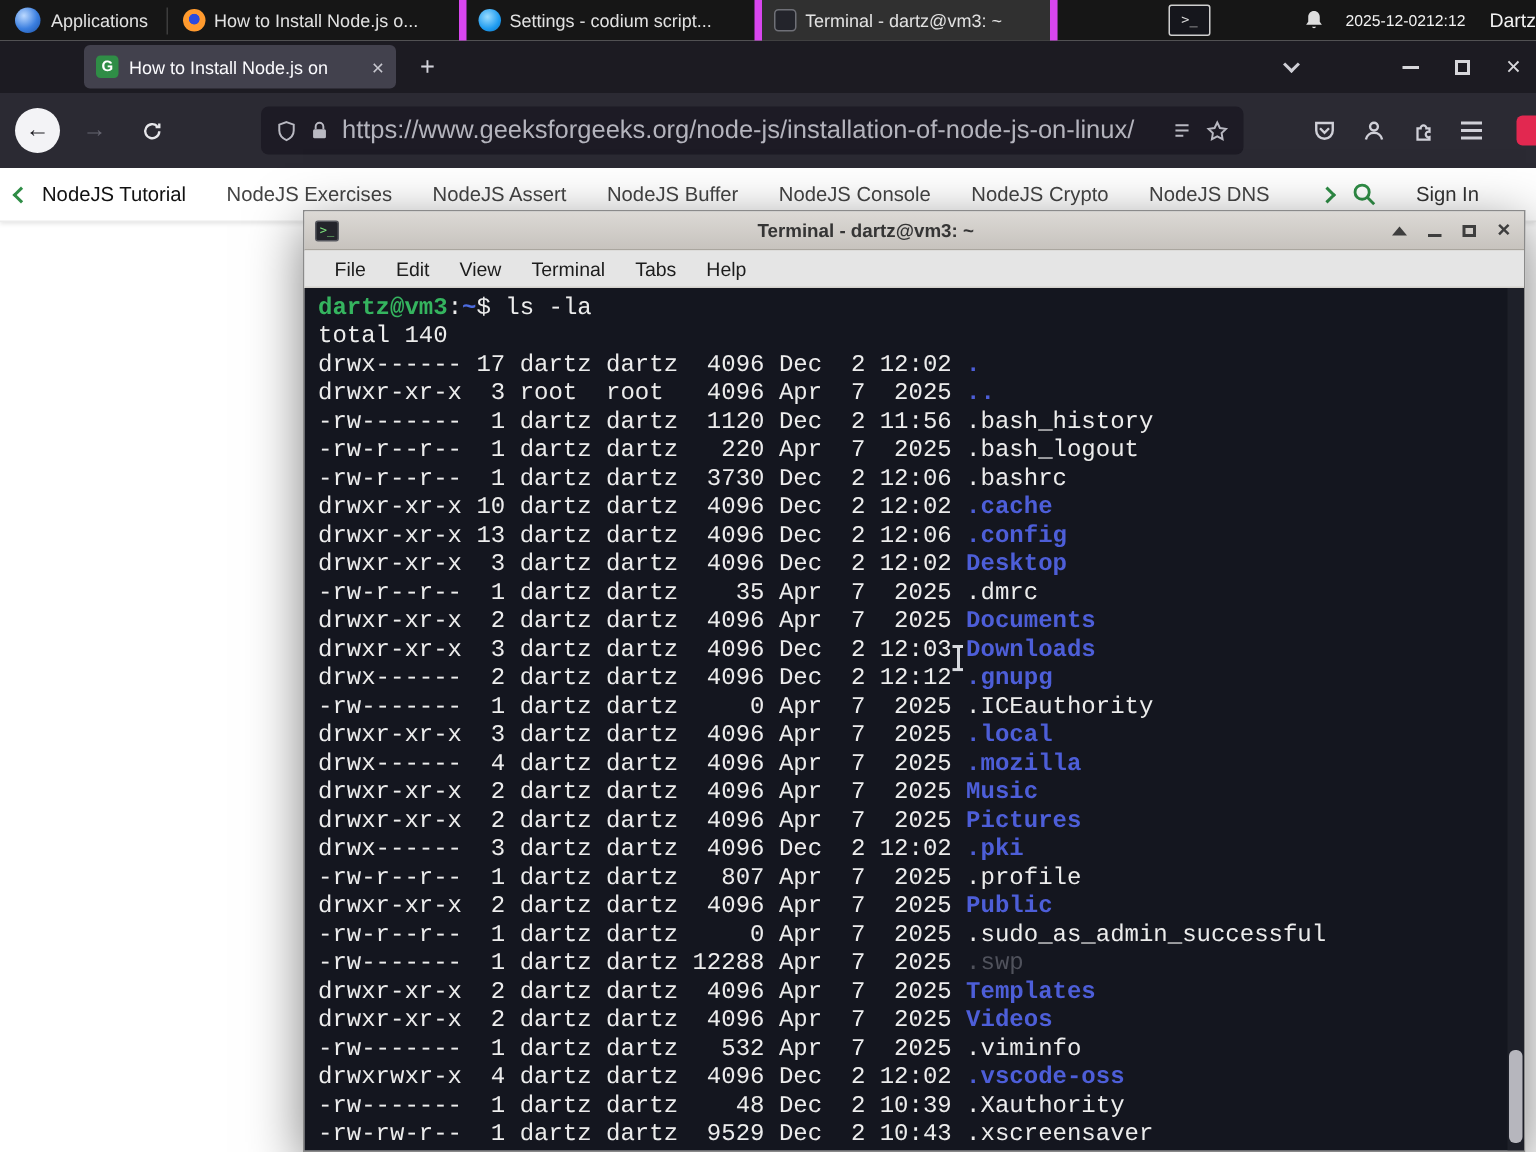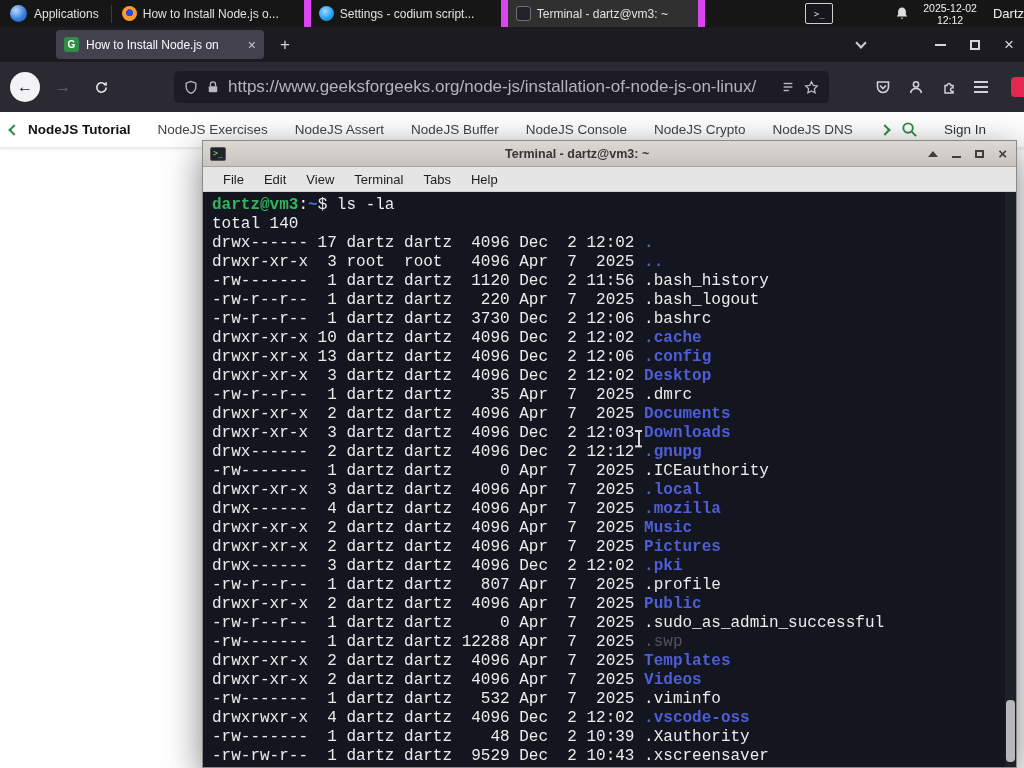--- a/index.html
+++ b/index.html
@@ -8,33 +8,33 @@
 
   
   #panel { position: absolute; top: 0; left: 0; right: 0; height: 27px; background: #161616;
            display: flex; align-items: center; color: #e2e2e2; font-size: 12px; z-index: 60; }
   .panel-btn { display: flex; align-items: center; gap: 7px; padding: 0 10px; height: 100%; }
   .app-icon { width: 17px; height: 17px; border-radius: 50%; flex: none;
               background: radial-gradient(circle at 35% 32%, #bcd9ff, #3b7fe0 55%, #1b4fa0); }
   .panel-sep { width: 1px; height: 18px; background: #3d3d3d; margin: 0 2px; flex: none; }
   #task-area { display: flex; height: 100%; }
   .task-btn { display: flex; align-items: center; gap: 6px; padding: 0 8px; width: 197px;
-              border-right: 7px solid #d946ef; overflow: hidden; white-space: nowrap; }
+              border-right: 5px solid #d946ef; overflow: hidden; white-space: nowrap; }
   .task-btn .t { overflow: hidden; text-overflow: clip; }
   .task-active { background: #303030; }
   .task-ico { width: 15px; height: 15px; border-radius: 3px; flex: none; }
   .ico-firefox { border-radius: 50%; background: radial-gradient(circle at 50% 45%, #2b4bdd 0 30%, #ff9a2e 34% 72%, #ff4f1f); }
   .ico-codium { border-radius: 50%; background: radial-gradient(circle at 40% 35%, #9adcff, #1f9cf0 60%, #0d6fb8); }
   .ico-terminal { background: #23242b; border: 1px solid #6f7077; }
   .flex-sp { flex: 1; }
   .tray-box { width: 28px; height: 21px; border: 1px solid #cfcfcf; background: #15161c; border-radius: 2px;
               display: flex; align-items: center; justify-content: center; margin-right: 62px;
               color: #d8d8d8; font-family: "DejaVu Sans Mono", monospace; font-size: 9px; }
   .bell { margin-right: 14px; flex: none; }
-  .clock { display: flex; flex-direction: column; align-items: center; font-size: 10.5px; line-height: 12px;
+  .clock { display: flex; flex-direction: row; align-items: center; font-size: 10.5px; line-height: 12px;
            color: #f2f2f2; margin-right: 16px; }
   .panel-user { font-size: 13px; color: #f2f2f2; margin-right: 0; }
 
   
   #ffx { position: absolute; top: 27px; left: 0; width: 1024px; height: 741px; background: #fff; }
   #tabstrip { height: 35px; background: #1c1b22; display: flex; align-items: center; padding: 0 8px; position: relative; }
   #tab { margin-left: 48px; width: 208px; height: 29px; background: #42414d; border-radius: 4px;
          display: flex; align-items: center; gap: 7px; padding: 0 8px; color: #fbfbfe; font-size: 12px; }
   .favicon { width: 15px; height: 15px; border-radius: 3px; background: #2f8d46; color: #fff; font-size: 10px;
              font-weight: bold; display: flex; align-items: center; justify-content: center; flex: none; }
@@ -63,21 +63,21 @@
   .burger span { width: 14px; height: 2px; background: #d0d0d8; }
   .red-pill { width: 13px; height: 20px; background: var(--accent-red); border-radius: 4px 0 0 4px; margin-left: 6px; margin-right: -10px; }
 
   #gfgbar { height: 36px; background: #fff; display: flex; align-items: center; padding: 0 10px;
             border-bottom: 1px solid #ececec; box-shadow: 0 1px 3px rgba(0,0,0,.10); }
   .gfg-chev { width: 8px; height: 8px; border-right: 2.4px solid var(--gfg-green); border-bottom: 2.4px solid var(--gfg-green); flex: none; }
   .chev-l { transform: rotate(135deg); margin-right: 10px; }
   .chev-r { transform: rotate(-45deg); margin: 0 12px 0 2px; }
   #gfg-links { flex: 1; display: flex; overflow: hidden; white-space: nowrap; align-items: center; }
   .gfg-link { font-size: 13.5px; color: #444; margin-right: 27px; flex: none; }
-  .gfg-link.active { font-weight: bold; color: #111; }
+  .gfg-link.active { font-weight: normal; color: #111; }
   .gfg-search { margin-right: 26px; flex: none; display: flex; }
   .gfg-signin { font-size: 13.5px; color: #333; margin-right: 28px; flex: none; }
 
   
   #term { position: absolute; left: 202px; top: 140px; width: 815px; height: 628px; z-index: 40;
           box-shadow: 0 10px 34px rgba(0,0,0,.5); border: 1px solid #8a8a8a; display: flex; flex-direction: column; }
   #term-title { height: 26px; background: linear-gradient(#dcd9d5, #c7c3be); display: flex; align-items: center;
                 padding: 0 7px; flex: none; border-bottom: 1px solid #aaa69f; }
   .term-ico { width: 16px; height: 14px; background: #23242b; border: 1px solid #57585f; border-radius: 2px;
               color: #7be07b; font-family: "DejaVu Sans Mono", monospace; font-size: 8px; line-height: 12px;

